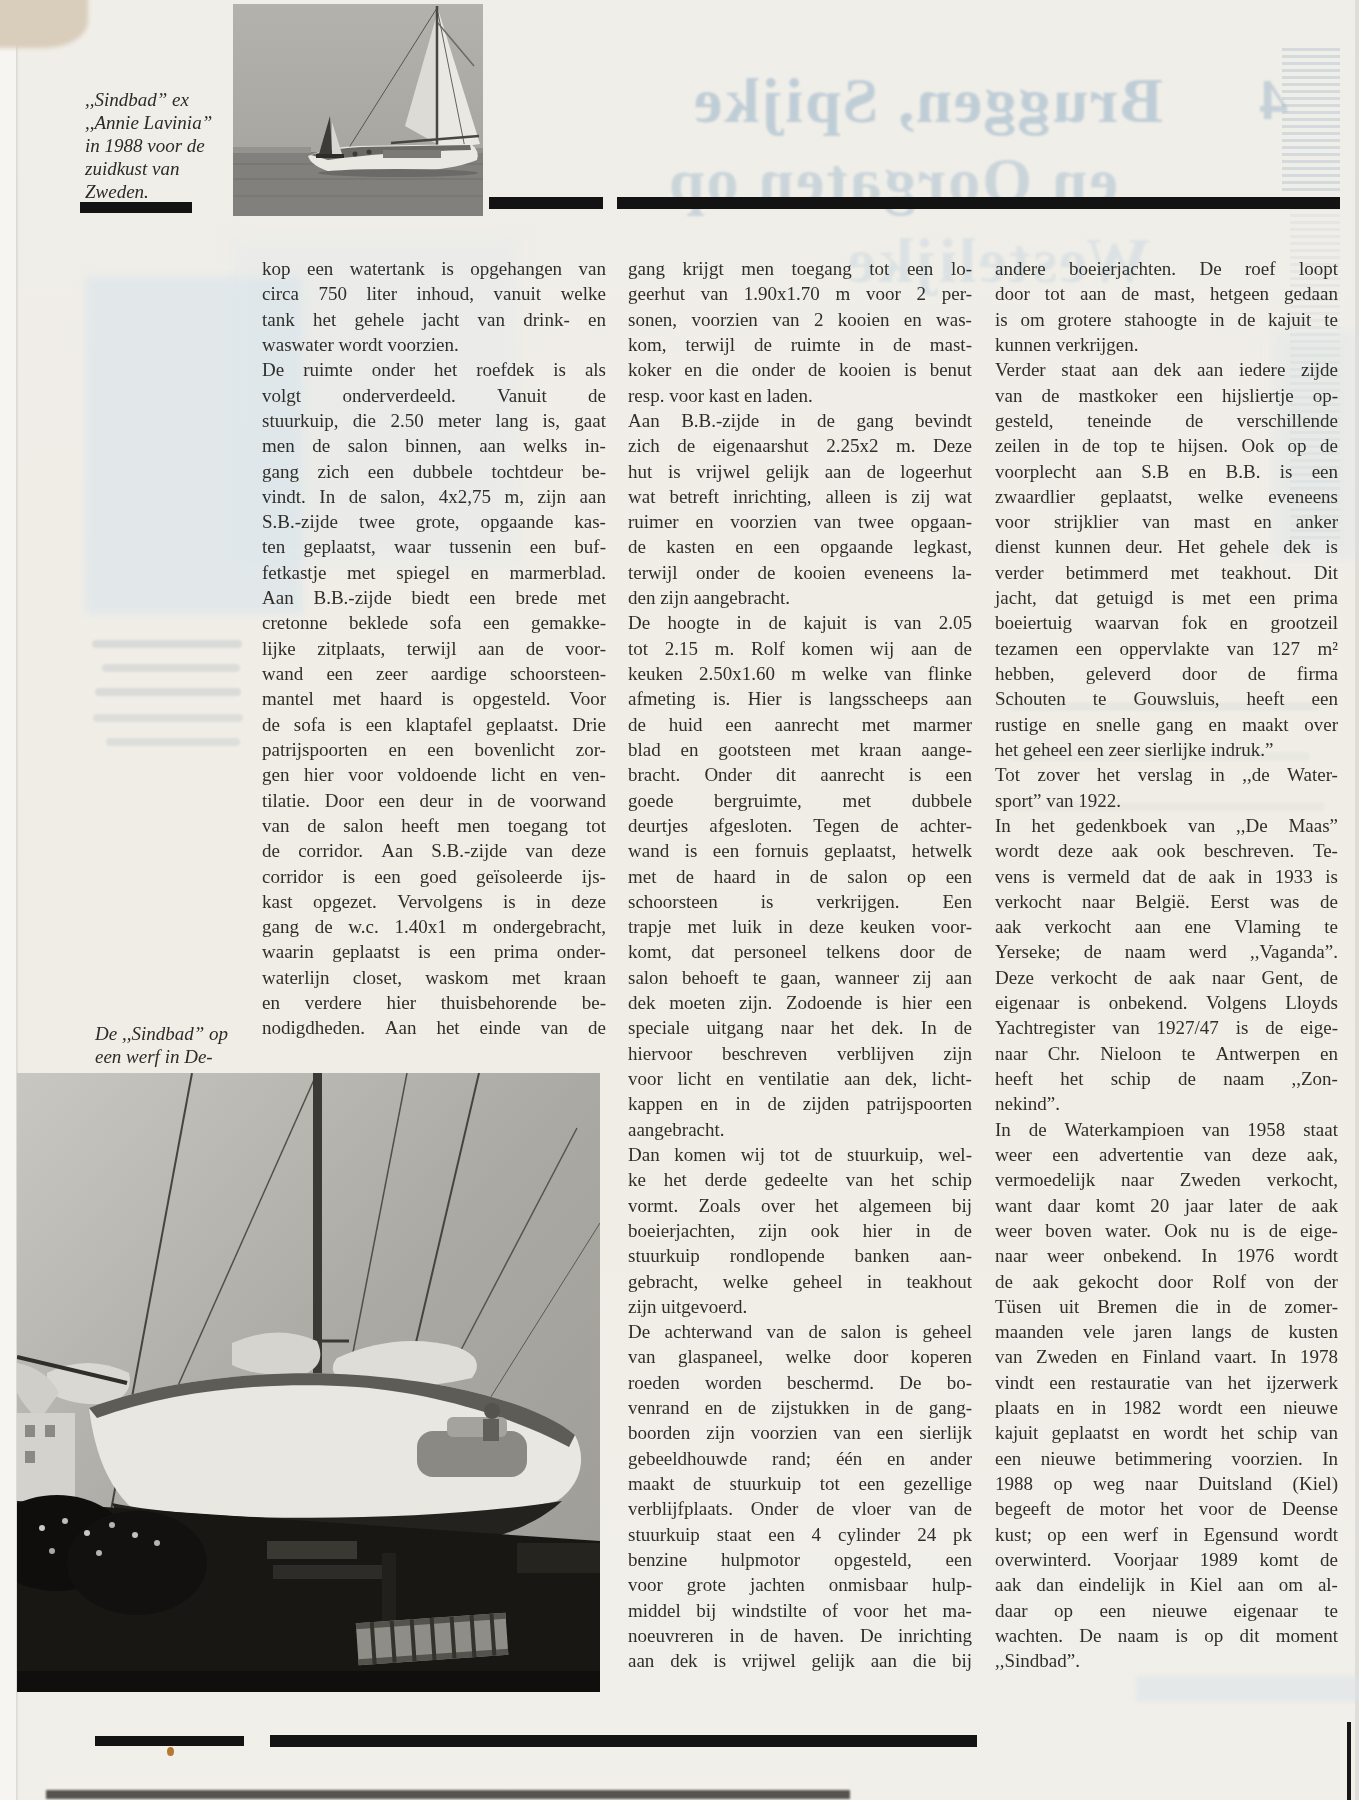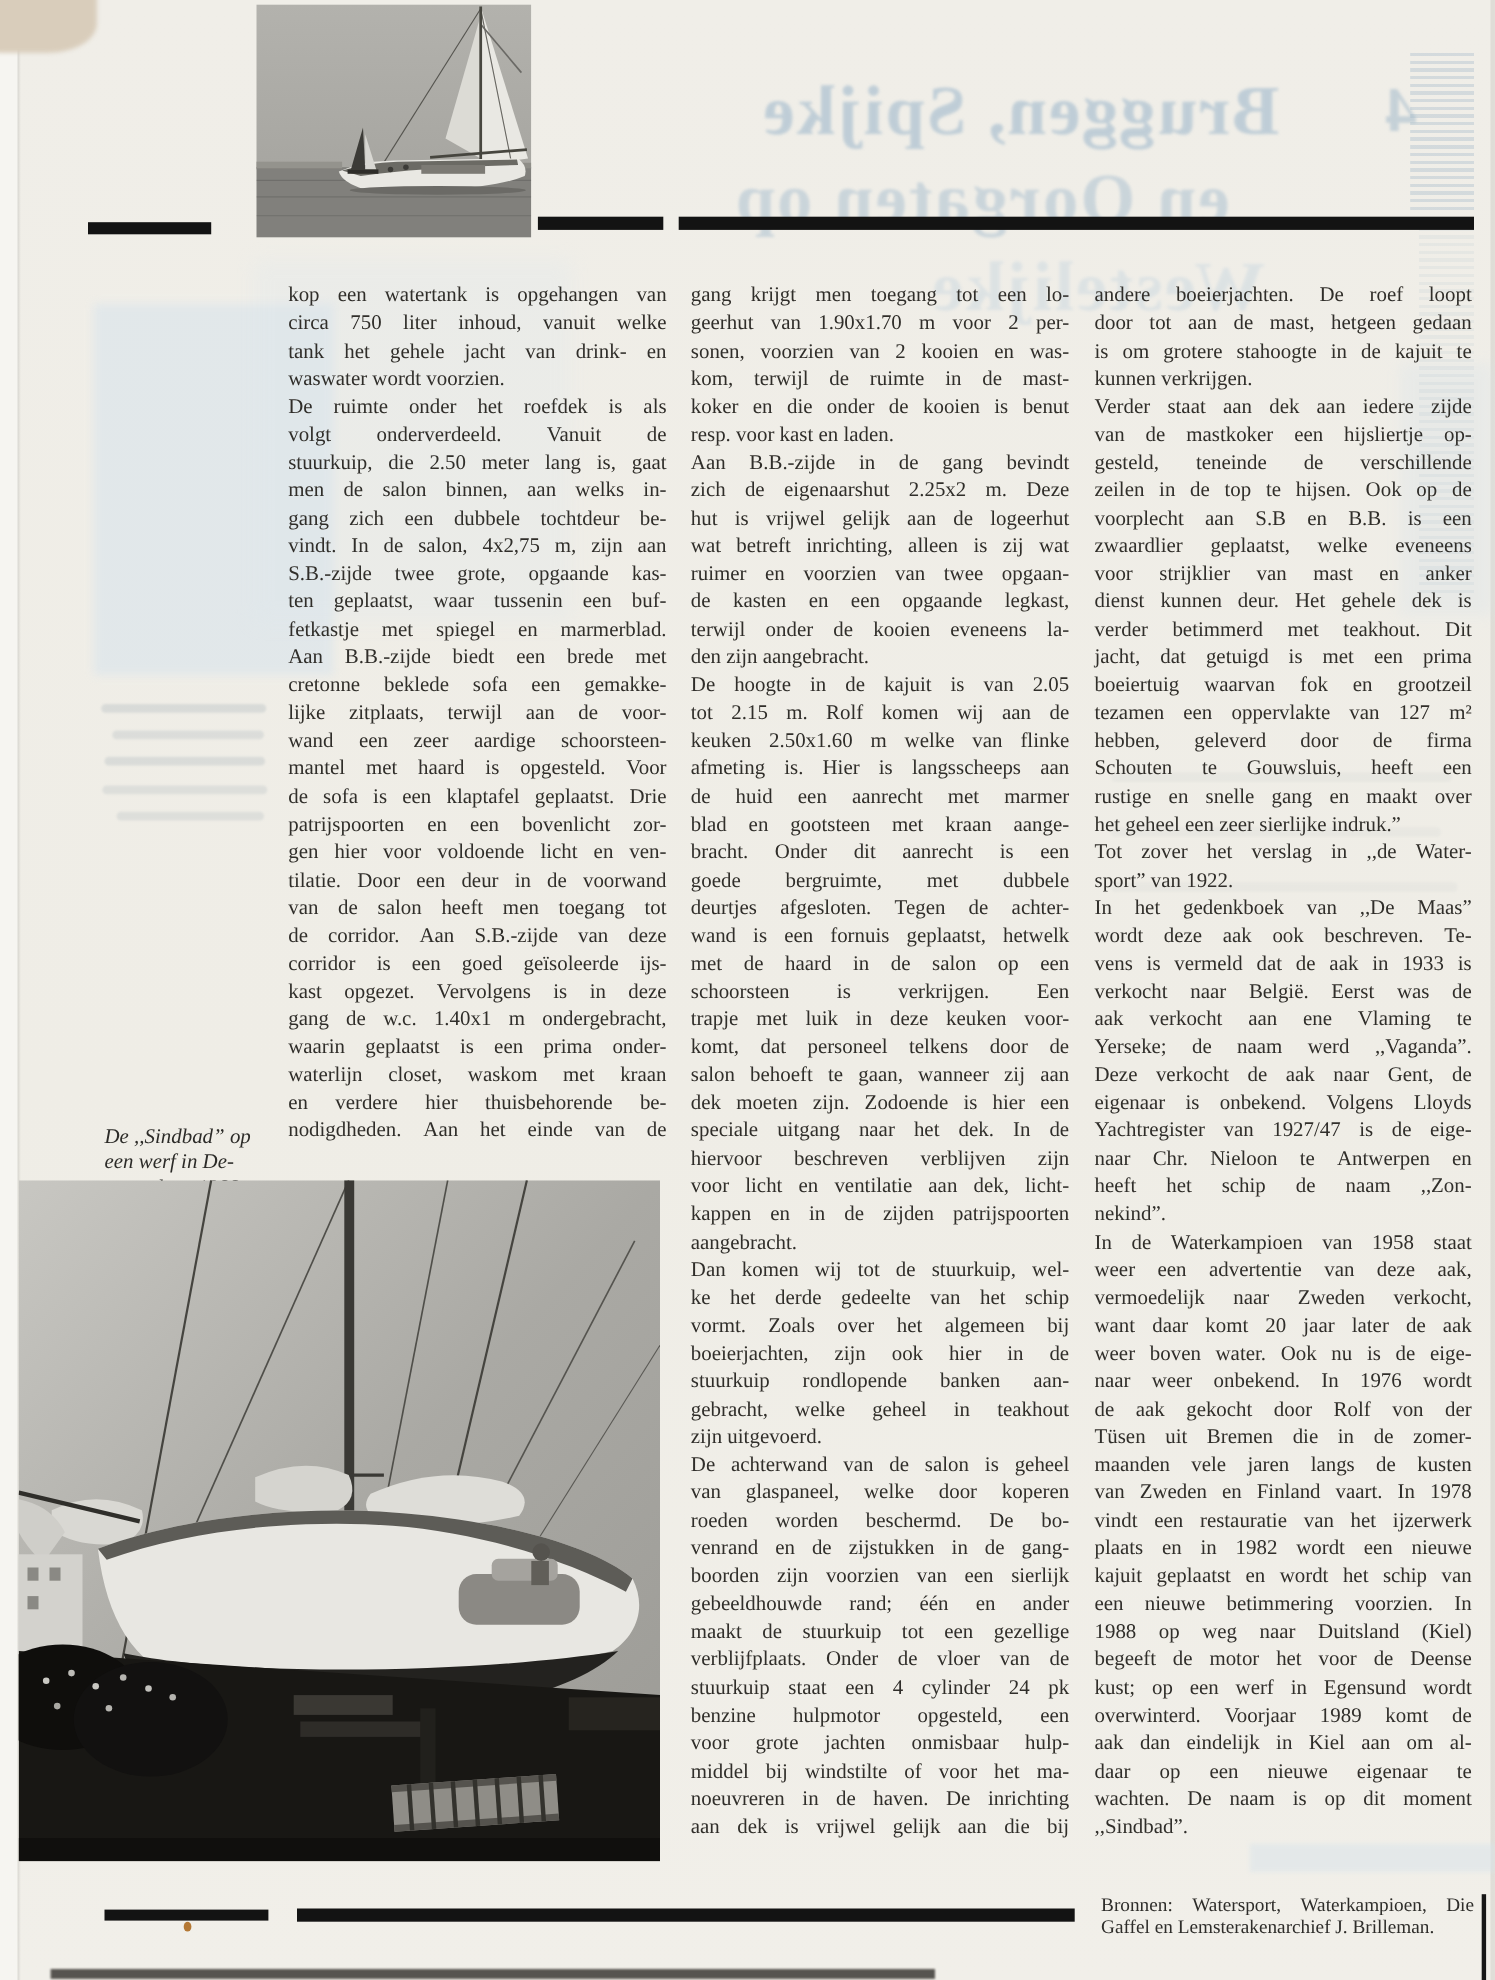--- a/index.html
+++ b/index.html
@@ -103,20 +103,27 @@
       <circle cx="122" cy="150" r="2.5" fill="#3c3b37"></circle>
       <circle cx="136" cy="148" r="2.5" fill="#3c3b37"></circle>
       <ellipse cx="165" cy="169" rx="80" ry="4" fill="#6b6a66"></ellipse>
 
       <polygon points="86,150 97,112 99,150" fill="#3c3b37"></polygon>
       <polygon points="99,118 109,150 99,150" fill="#d8d7d2"></polygon>
       <rect x="83" y="150" width="28" height="4" fill="#2e2d29"></rect>
     </svg>
   </div>
 
+  <div class="caption" style="left:85px;top:88px;width:145px;">
+      <div class="line">,,Sindbad” ex</div>
+      <div class="line">,,Annie Lavinia”</div>
+      <div class="line">in 1988 voor de</div>
+      <div class="line">zuidkust van</div>
+      <div class="line">Zweden.</div>
+    </div>
 
   <div class="bar" style="left:80px;top:202px;width:112px;height:11px;"></div>
   <div class="bar" style="left:489px;top:197px;width:114px;height:12px;"></div>
   <div class="bar" style="left:617px;top:197px;width:723px;height:12px;"></div>
 
   <div class="col" style="left:262px;width:344px;">
       <div class="line j">
         <span>kop</span>
         <span>een</span>
         <span>watertank</span>
@@ -1296,26 +1303,17 @@
         <line x1="436" y1="545" x2="436" y2="587" stroke="#33322d" stroke-width="4"></line>
         <line x1="456" y1="545" x2="456" y2="587" stroke="#33322d" stroke-width="4"></line>
         <line x1="476" y1="545" x2="476" y2="587" stroke="#33322d" stroke-width="4"></line>
       </g>
       <rect x="0" y="598" width="583" height="21" fill="#100f0d"></rect>
     </svg>
   </div>
 
   <div class="bar" style="left:95px;top:1736px;width:149px;height:10px;"></div>
   <div class="bar" style="left:270px;top:1735px;width:707px;height:12px;"></div>
-  <div class="sources">
-      <div class="line j">
-        <span>Bronnen:</span>
-        <span>Watersport,</span>
-        <span>Waterkampioen,</span>
-        <span>Die</span>
-      </div>
-      <div class="line">Gaffel en Lemsterakenarchief J. Brilleman.</div>
-    </div>
   <div class="vrule"></div>
   <div class="bottom-scan"></div>
   <div class="speck" style="left:167px;top:1747px;"></div>
 
 </div>
 
 </body></html>

